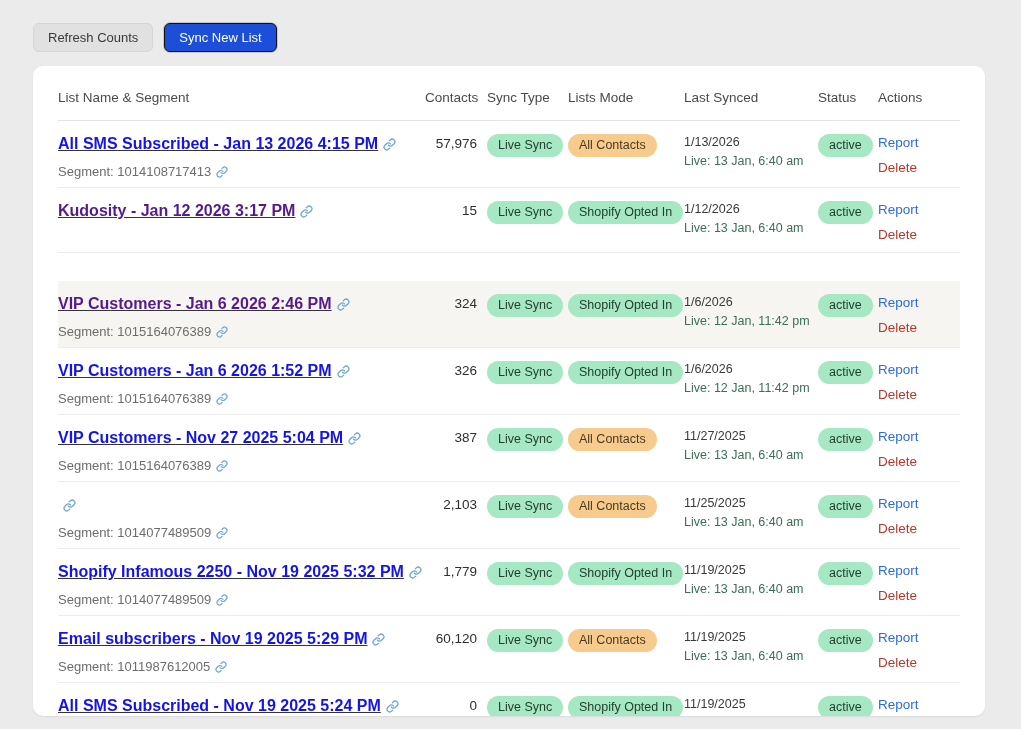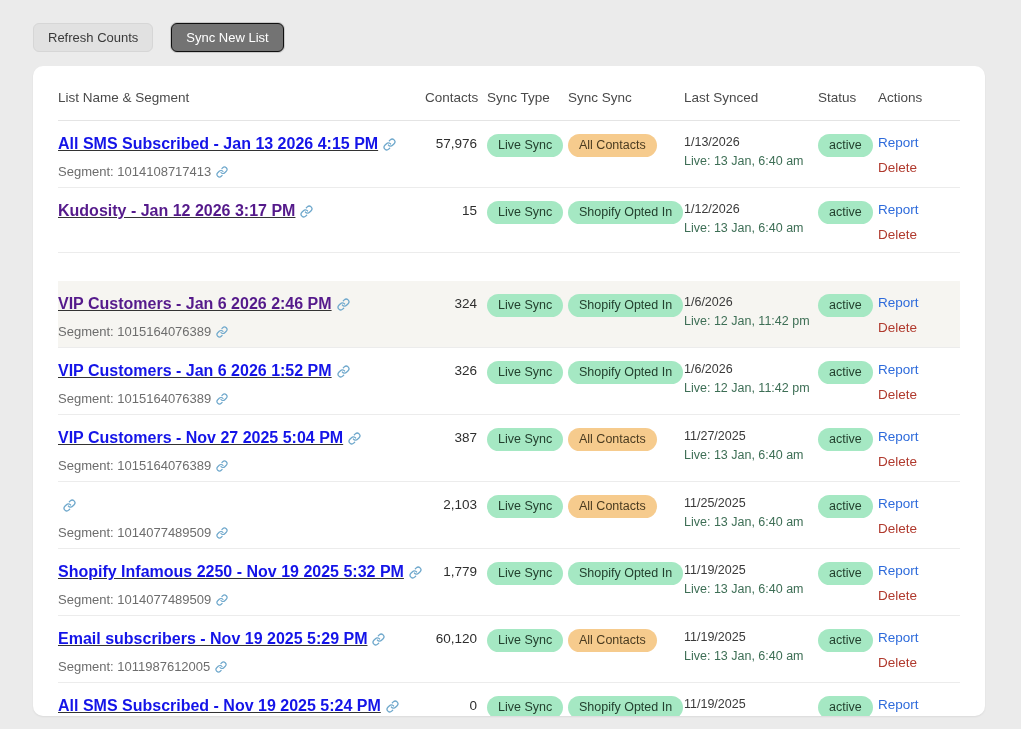--- a/index.html
+++ b/index.html
@@ -19,24 +19,24 @@
     font-family:"Liberation Sans","DejaVu Sans",sans-serif;
     color:var(--body-text);
   }
   
   .page-header{
     display:flex;align-items:flex-start;justify-content:space-between;
     padding:20px 36px 0 33px;
   }
   .page-title{font-size:21px;font-weight:bold;color:#1d1d1d;letter-spacing:.2px;}
   .page-subtitle{font-size:13px;color:var(--muted-gray);margin-top:7px;}
-  .header-buttons{display:flex;gap:18px;margin-top:3px;align-items:flex-end;}
+  .header-buttons{display:flex;gap:11px;margin-top:3px;align-items:flex-end;}
   .btn{font-family:inherit;font-size:13px;border-radius:6px;padding:7px 14px;cursor:pointer;line-height:1;}
   .btn-secondary{background:#e1e1e1;border:1px solid #d6d6d6;color:#3a3a3a;}
-  .btn-primary{background:#737373;border:1px solid #101010;color:#ffffff;box-shadow:0 0 0 1px rgba(0,0,0,.15);}
+  .btn-primary{background:#1d4ed8;border:1px solid #101010;color:#ffffff;box-shadow:0 0 0 1px rgba(0,0,0,.15);}
   
   .card{
     background:var(--card-bg);
     margin:14px 36px 0 33px;
     border-radius:10px;
     box-shadow:0 1px 2px rgba(0,0,0,.07);
     padding:0 25px;
     height:650px;
     overflow:hidden;
   }
@@ -83,21 +83,21 @@
     <button class="btn btn-secondary">Refresh Counts</button>
     <button class="btn btn-primary">Sync New List</button>
   </div>
 </div>
 
 <div class="card">
   <div class="grid-row thead">
     <div class="th">List Name &amp; Segment</div>
     <div class="th col-contacts">Contacts</div>
     <div class="th col-synctype">Sync Type</div>
-    <div class="th">Sync Sync</div>
+    <div class="th">Lists Mode</div>
     <div class="th">Last Synced</div>
     <div class="th">Status</div>
     <div class="th">Actions</div>
   </div>
   <div>
   <div class="grid-row tr">
     <div class="cell-name">
       <div class="name-line">
         <a class="name-link">All SMS Subscribed - Jan 13 2026 4:15 PM</a><svg class="link-icon" width="13" height="13" viewBox="0 0 24 24" fill="none" stroke="#6fa8cc" stroke-width="2.4" stroke-linecap="round" stroke-linejoin="round">
               <path d="M10 13a5 5 0 0 0 7.54.54l3-3a5 5 0 0 0-7.07-7.07l-1.72 1.71"></path>

